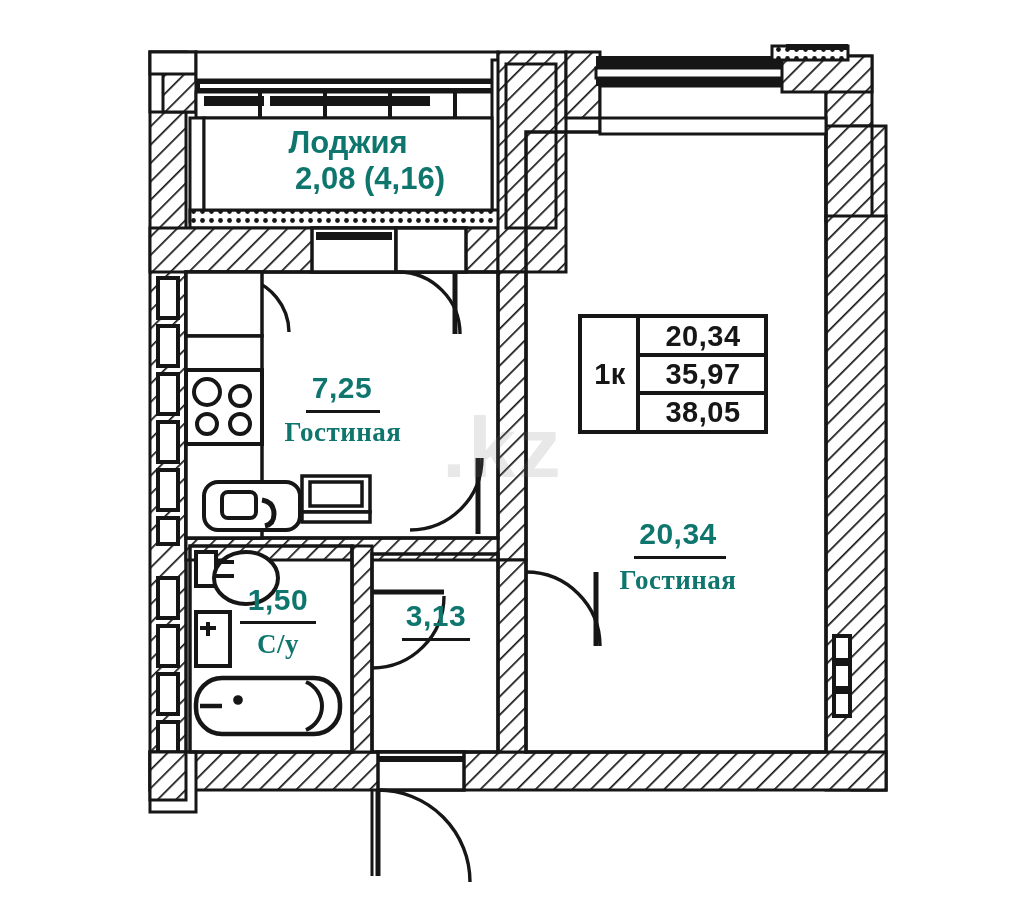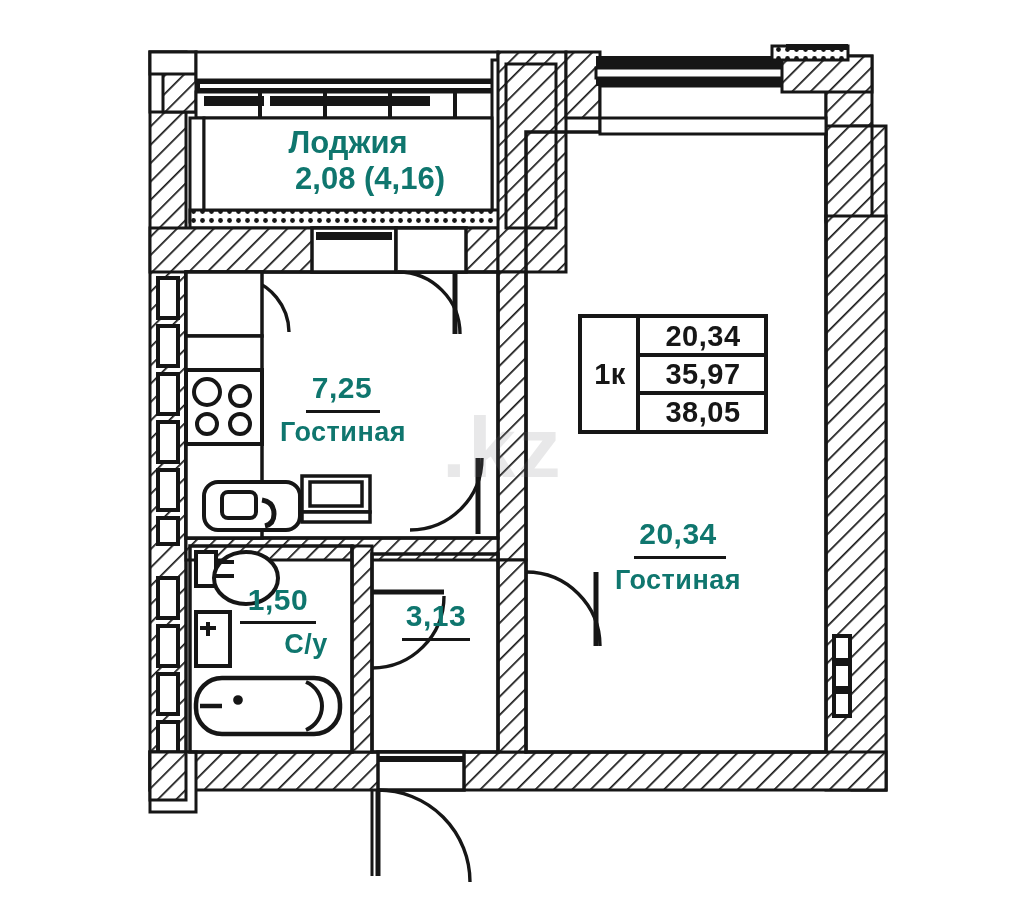--- a/index.html
+++ b/index.html
@@ -35,20 +35,21 @@
   }
   .lbl-area {
     font-size: 30px;
     font-weight: 700;
     letter-spacing: 0.5px;
   }
   .lbl-name {
     font-size: 27px;
     font-weight: 700;
     letter-spacing: 0.5px;
+    font-family: Liberation Serif, serif;
   }
   .rule {
     position: absolute;
     background: #161616;
     height: 3px;
   }
   .info-cell {
     position: absolute;
     color: #161616;
     font-size: 29px;
@@ -289,21 +290,21 @@
   <div class="lbl lbl-area" style="left:266px; top:372px; width:152px;">7,25</div>
   <div class="rule" style="left:306px; top:410px; width:74px;"></div>
   <div class="lbl lbl-name" style="left:258px; top:418px; width:170px;">Гостиная</div>
 
   <div class="lbl lbl-area" style="left:596px; top:518px; width:164px;">20,34</div>
   <div class="rule" style="left:634px; top:556px; width:92px;"></div>
   <div class="lbl lbl-name" style="left:588px; top:566px; width:180px;">Гостиная</div>
 
   <div class="lbl lbl-area" style="left:228px; top:584px; width:100px;">1,50</div>
   <div class="rule" style="left:240px; top:621px; width:76px;"></div>
-  <div class="lbl lbl-name" style="left:228px; top:630px; width:100px;margin-left:28px;">С/у</div>
+  <div class="lbl lbl-name" style="left:228px; top:630px; width:100px;">С/у</div>
 
   <div class="lbl lbl-area" style="left:386px; top:600px; width:100px;">3,13</div>
   <div class="rule" style="left:402px; top:638px; width:68px;"></div>
 
   <div class="info-cell" style="left:582px; top:358px; width:56px;">1к</div>
   <div class="info-cell" style="left:640px; top:320px; width:126px;">20,34</div>
   <div class="info-cell" style="left:640px; top:358px; width:126px;">35,97</div>
   <div class="info-cell" style="left:640px; top:396px; width:126px;">38,05</div>
 
   <div class="watermark" style="left:430px; top:398px;">.kz</div>

